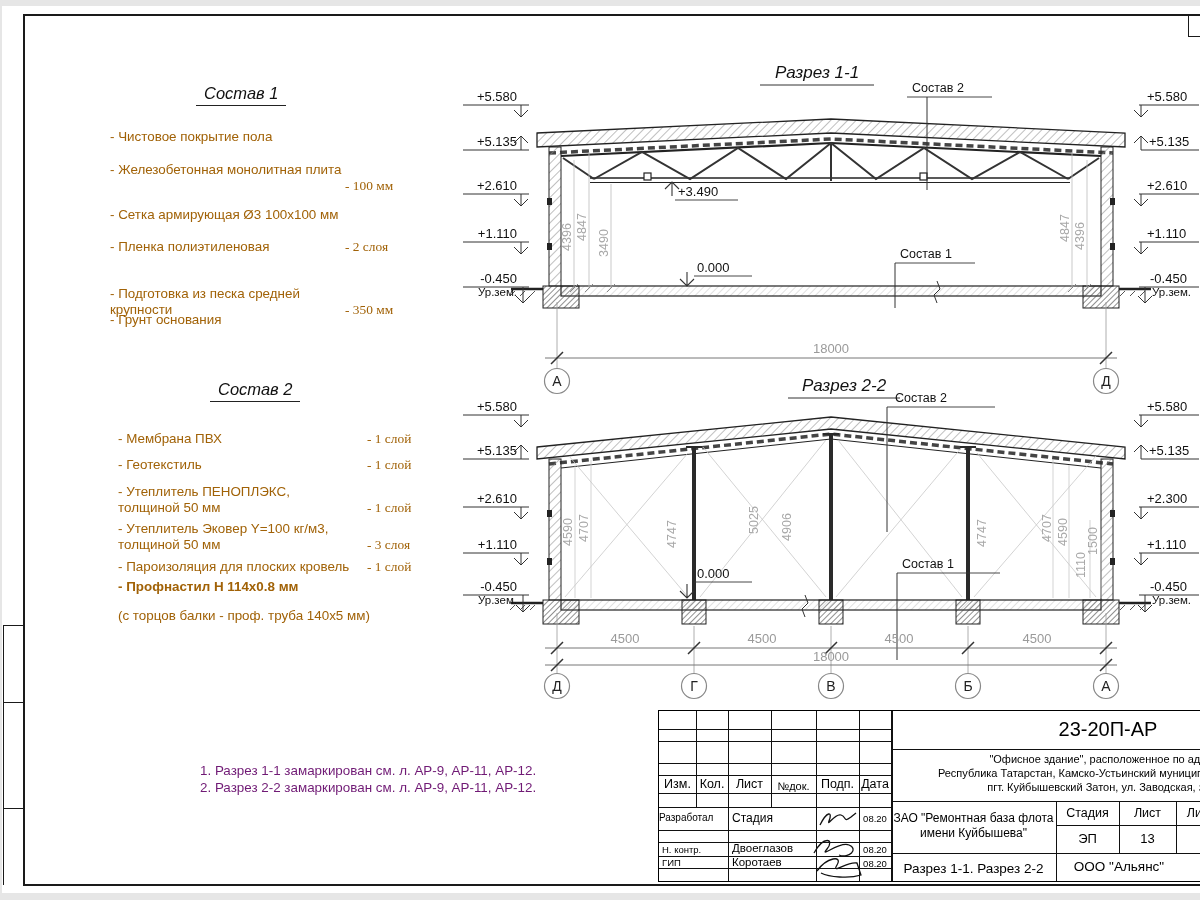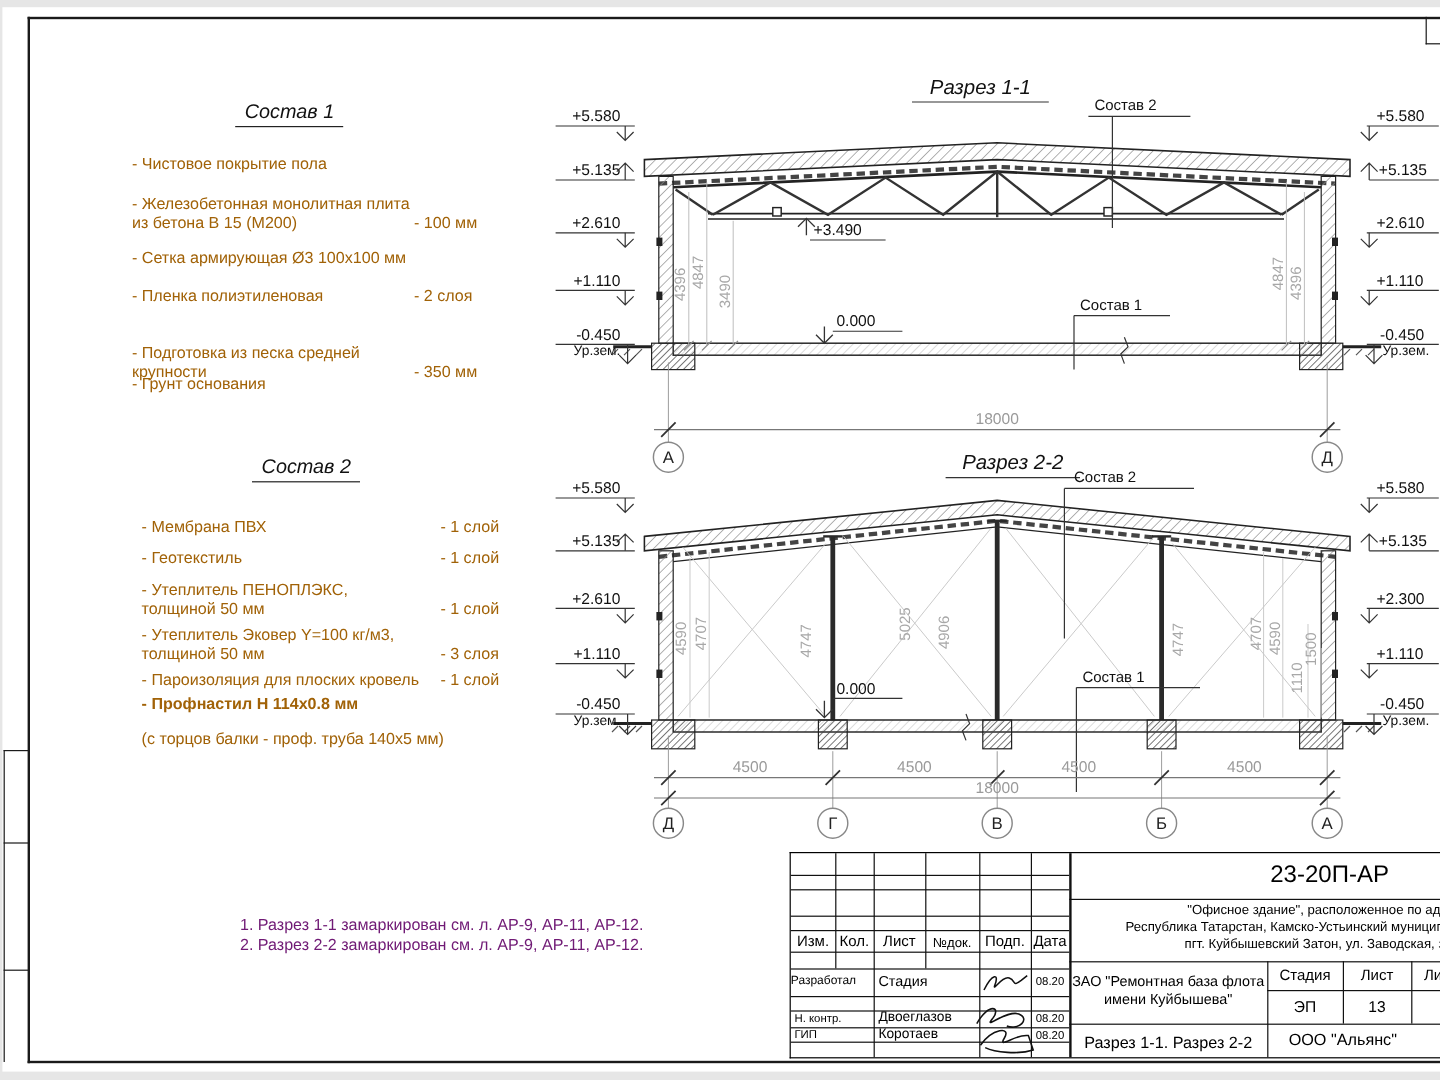--- a/index.html
+++ b/index.html
@@ -4,21 +4,21 @@
 <style>
   html,body{margin:0;padding:0;width:1200px;height:900px;overflow:hidden;background:#e6e6e6;
     font-family:"Liberation Sans", sans-serif;}
   .abs{position:absolute;}
   #sheet{position:absolute;left:2px;top:6px;width:1198px;height:887px;background:#fff;}
   .fline{position:absolute;background:#1a1a1a;}
   
   .mat-title{position:absolute;font-style:italic;font-size:16.5px;color:#111;
     border-bottom:1.2px solid #222;padding:0 8px 2px 8px;}
   .mat-item{position:absolute;width:350px;font-size:13.4px;line-height:16px;color:#a16207;}
-  .mi-val{position:absolute;top:0;}
+  .mi-val{position:absolute;top:0;font-family:Liberation Serif, serif;}
   .mi-val:empty{display:none;}
   .mi-n2:empty{display:none;}
   .s1v{left:235px;}
   .s2v{left:249px;}
   .vline2{top:16px;}
   .notes{position:absolute;font-size:13.4px;line-height:16.5px;color:#701a75;}
   
   #tb{position:absolute;left:658px;top:710px;width:662px;height:170px;
     border-top:1.6px solid #000;border-left:1.6px solid #000;border-bottom:1.6px solid #000;}
   .tbl{position:absolute;background:#111;}
@@ -43,21 +43,20 @@
 <div class="fline" style="left:1188px;top:14px;width:1.4px;height:23px;"></div>
 <div class="fline" style="left:1188px;top:36px;width:12px;height:1.4px;"></div>
 
 <div>
   <div class="mat-title" style="left:196px;top:84px;">Состав 1</div>
   <div class="mat-item" style="left:110px;top:129px;">
     <div class="mi-n1">- Чистовое покрытие пола</div>
   </div>
   <div class="mat-item" style="left:110px;top:162px;">
     <div class="mi-n1">- Железобетонная  монолитная плита</div>
-    <div class="mi-n2">из бетона В 15 (М200)</div>
     <span class="mi-val s1v vline2">- 100 мм</span>
   </div>
   <div class="mat-item" style="left:110px;top:207px;">
     <div class="mi-n1">- Сетка армирующая Ø3 100х100 мм</div>
   </div>
   <div class="mat-item" style="left:110px;top:239px;">
     <div class="mi-n1">- Пленка полиэтиленовая</div>
     <span class="mi-val s1v">-  2 слоя</span>
   </div>
   <div class="mat-item" style="left:110px;top:269px;margin-top:17px;">

